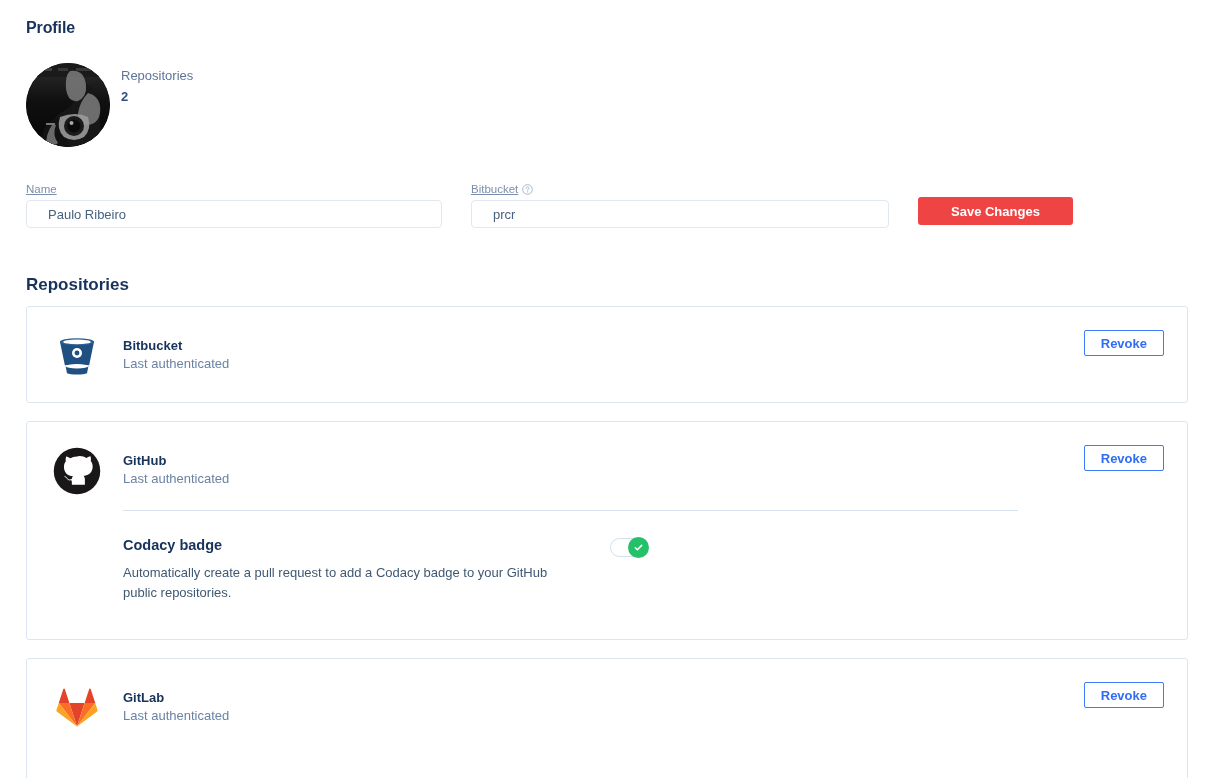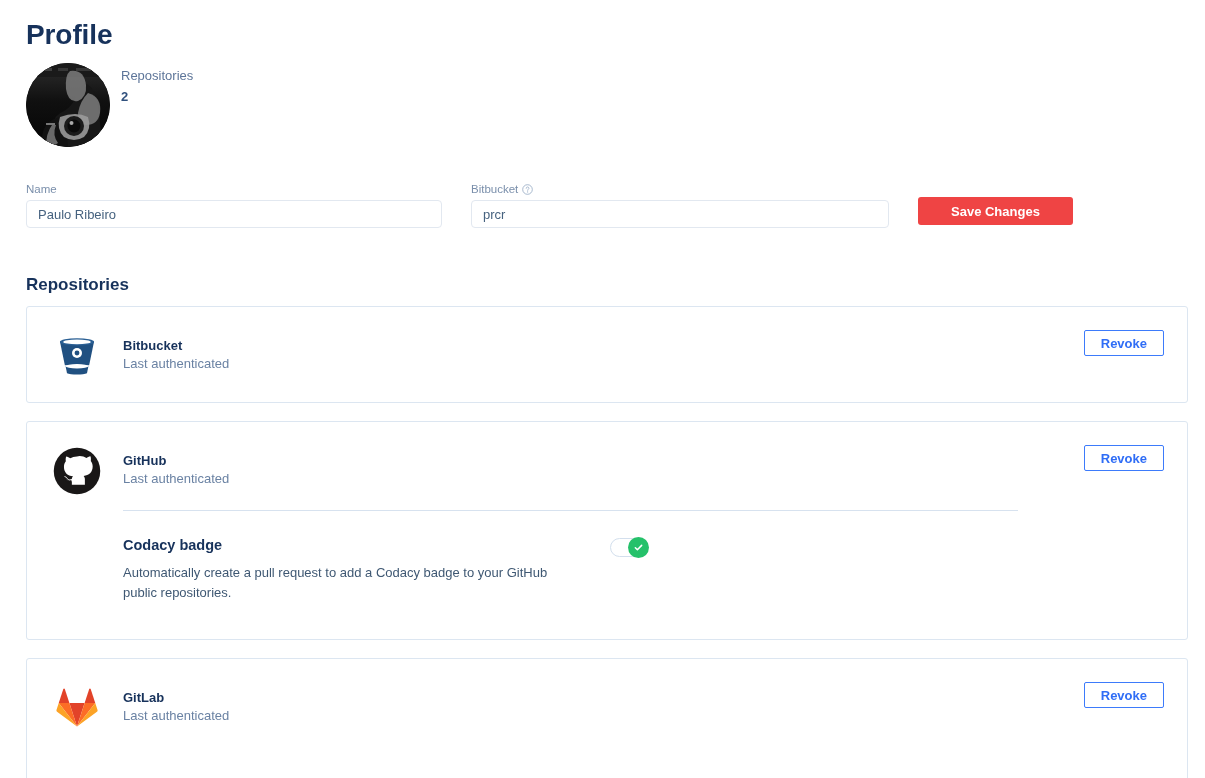--- a/index.html
+++ b/index.html
@@ -17,21 +17,21 @@
     width: 1205px;
     height: 778px;
     background: #ffffff;
   }
 
   
   .page-title {
     position: absolute;
     left: 26px;
     top: 19px;
-    font-size: 28px;
+    font-size: 16px;
     font-weight: bold;
     color: #17325b;
     letter-spacing: -0.1px;
   }
 
   .section-title {
     position: absolute;
     left: 26px;
     top: 275px;
     font-size: 17px;
@@ -73,30 +73,31 @@
   
   .field { position: absolute; }
   .field-label {
     font-size: 11.5px;
     color: #7a8fab;
     line-height: 16px;
     display: flex;
     align-items: center;
     gap: 4px;
     margin-bottom: 3px;
+    text-decoration: underline;
   }
   .help-icon { display: inline-block; width: 11px; height: 11px; line-height: 0; }
   .help-icon svg { display: block; }
 
   .text-input {
     width: 100%;
     height: 28px;
     border: 1px solid #e2e8f0;
     border-radius: 4px;
-    padding: 0 11px;
+    padding: 0 21px;
     font-family: "Liberation Sans", sans-serif;
     font-size: 13px;
     color: #46627f;
     background: #ffffff;
     outline: none;
   }
   .text-input::placeholder { color: #a9b8cc; }
 
   #field-name { left: 26px; top: 181px; width: 416px; }
   #field-username { left: 471px; top: 181px; width: 418px; }

